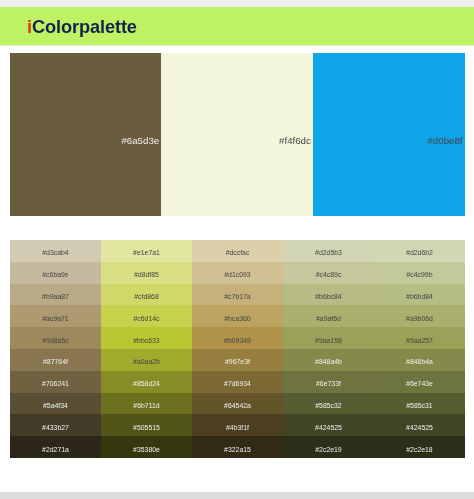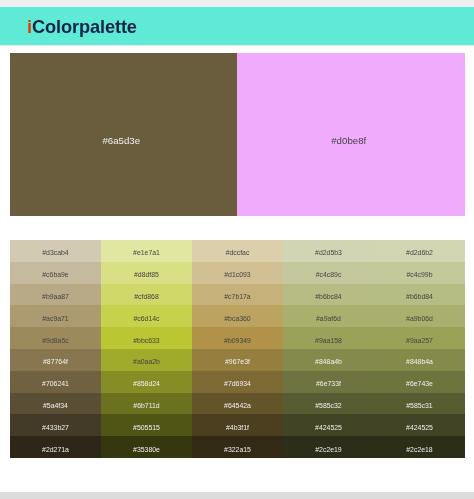--- a/index.html
+++ b/index.html
@@ -5,28 +5,28 @@
   html, body { margin:0; padding:0; }
   body {
     width:474px; height:499px; overflow:hidden;
     background:#ffffff;
     font-family:"Liberation Sans", sans-serif;
     -webkit-font-smoothing:antialiased;
   }
   .topbar { height:6.5px; background:#efeff1; }
   .bottombar { position:absolute; left:0; bottom:0; width:474px; height:7px; background:#dcdcdd; }
 
-  .header { position:relative; height:38px; border-bottom:1.5px solid #e9e9e9; background:#5eead4;text-decoration:underline; }
+  .header { position:relative; height:38px; border-bottom:1.5px solid #e9e9e9; background:#bef264;text-decoration:underline; }
   .logo { position:absolute; left:27px; top:10.5px; font-size:18.2px; font-weight:bold; letter-spacing:-0.1px; }
   .logo .i { color:#d8400d; }
   .logo .rest { color:#15224a; }
   .url { position:absolute; left:257px; top:15px; font-size:9.7px; color:#2e3442; }
 
   .palette { position:absolute; left:9.5px; top:53px; width:455px; height:163px; display:flex; }
-  .palette .sw { flex:1 1 0; display:flex; align-items:center; justify-content:center; font-size:9.7px; }
+  .palette .sw { flex:1 1 0; display:flex; align-items:center; justify-content:flex-end; font-size:9.7px; }
   .palette .sw span { position:relative; top:6px; left:-2px; }
 
   .shades { position:absolute; left:9.5px; top:240px; width:455px; height:218px; display:flex; }
   .shades .col { flex:1 1 0; display:flex; flex-direction:column; }
   .shades .cell { flex:1 1 0; display:flex; align-items:center; justify-content:center; font-size:6.9px; }
   .shades .cell span { position:relative; top:2px; left:0.5px; }
 </style>
 </head>
 <body style="background: rgb(255, 255, 255);">
 
@@ -35,21 +35,24 @@
 <div class="header" style="border-bottom-color: rgb(233, 233, 233);">
   <div class="logo">
     <span class="i" style="color: rgb(216, 64, 13);">i</span><span class="rest" style="color: rgb(21, 34, 74);">Colorpalette</span>
   </div>
 </div>
 
 <div class="palette">
     <div class="sw" style="background: rgb(106, 93, 62);">
       <span style="color: rgb(240, 240, 240);">#6a5d3e</span>
     </div>
-    <div class="sw" style="background: #f0abfc;">
+    <div class="sw" style="background: rgb(244, 246, 220);">
+      <span style="color: rgb(68, 68, 68);">#f4f6dc</span>
+    </div>
+    <div class="sw" style="background: #0ea5e9;">
       <span style="color: rgb(68, 68, 68);">#d0be8f</span>
     </div>
   </div>
 <div class="shades">
     <div class="col">
       <div class="cell" style="background: rgb(211, 202, 180);">
         <span style="color: rgb(68, 68, 68);">#d3cab4</span>
       </div>
       <div class="cell" style="background: rgb(198, 186, 158);">
         <span style="color: rgb(68, 68, 68);">#c6ba9e</span>

